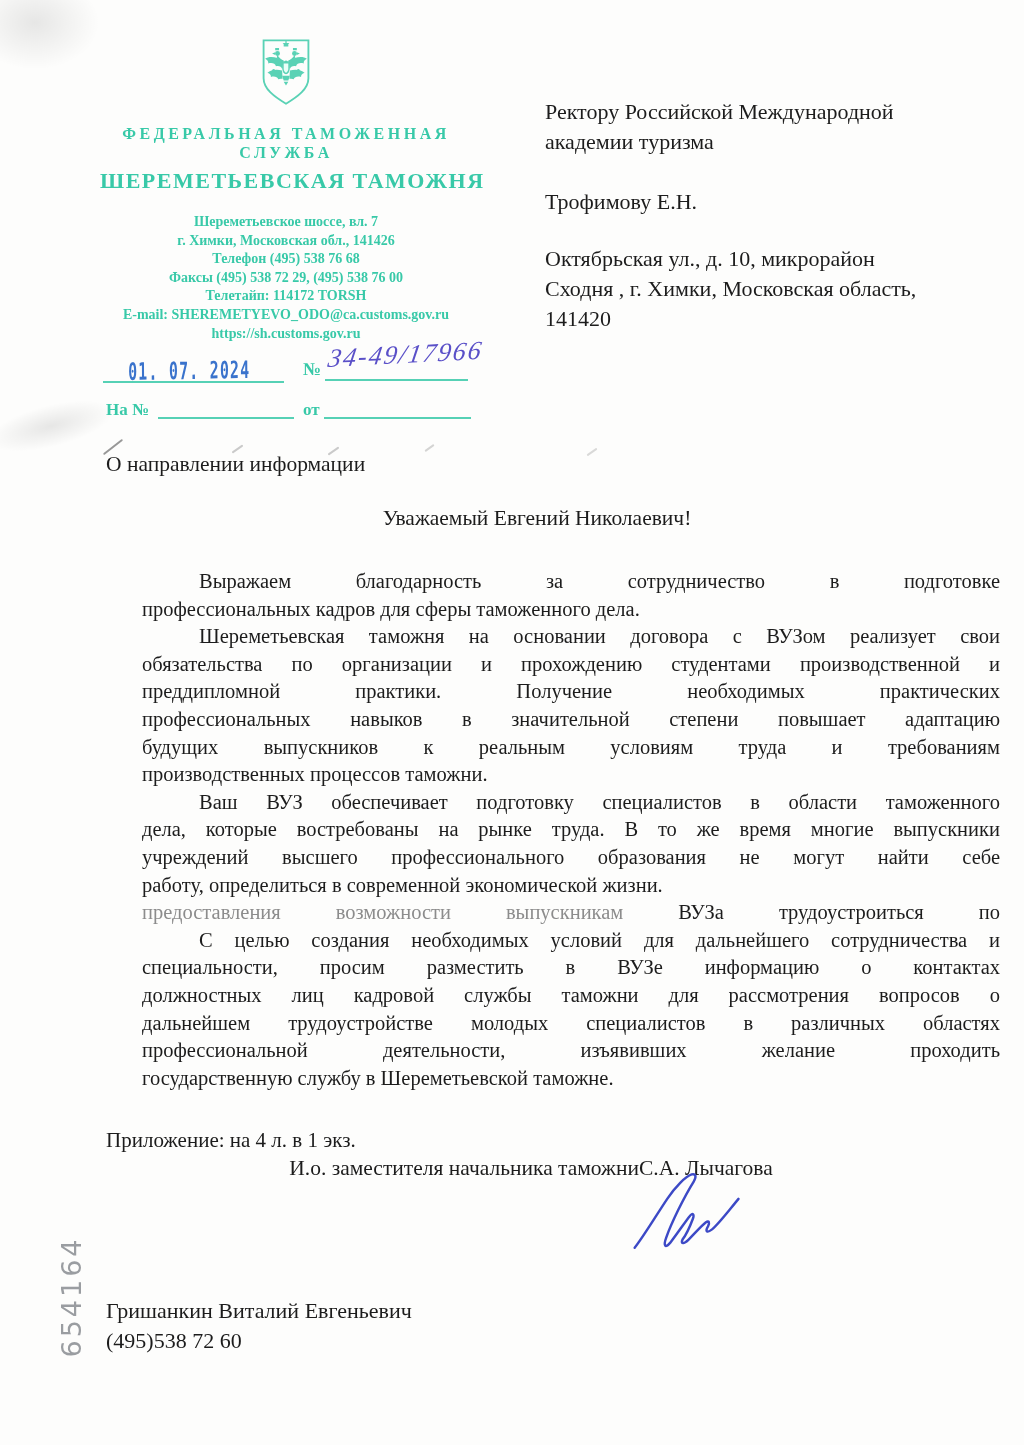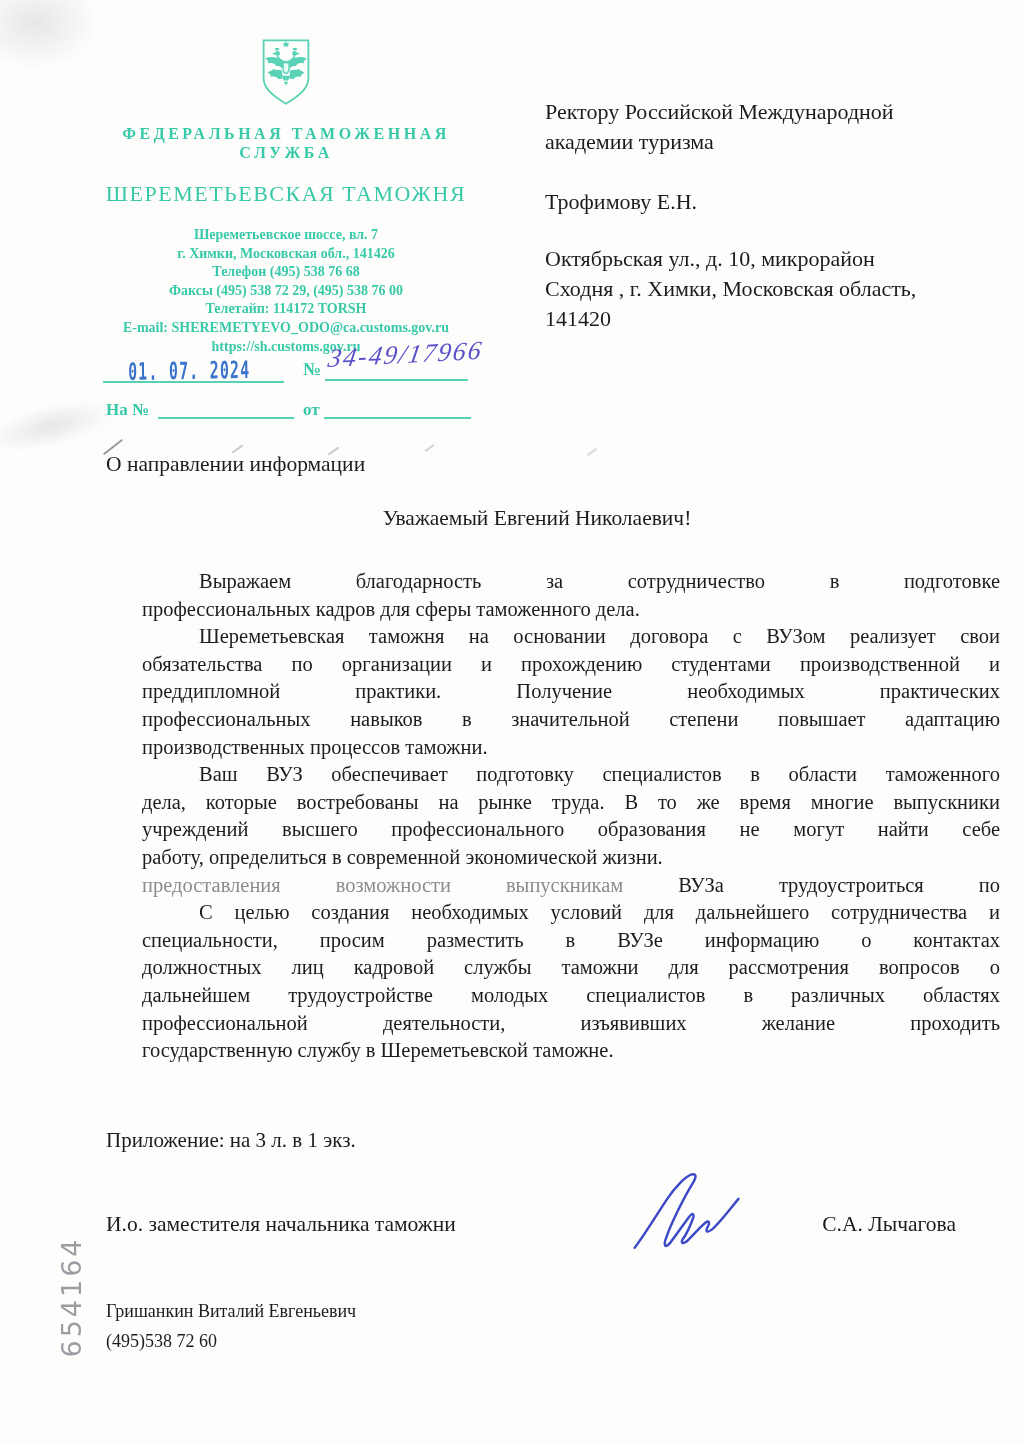--- a/index.html
+++ b/index.html
@@ -6,21 +6,21 @@
   html,body{margin:0;padding:0;background:#ffffff;}
   .page{
     position:relative;width:1024px;height:1445px;background:#fdfdfc;overflow:hidden;
     font-family:"Liberation Serif", serif;color:var(--text,#1c1c1c);
   }
   
   .letterhead{position:absolute;left:100px;top:38px;width:372px;text-align:center;color:var(--teal,#38c9a8);}
   .emblem{display:inline-block;width:56px;height:68px;color:var(--teal-light,#5ad2b5);}
   .emblem svg{width:100%;height:100%;}
   .org-name{margin-top:14px;font-weight:bold;font-size:16px;line-height:19px;letter-spacing:3.5px;}
-  .division-name{margin-top:19px;font-weight:normal;font-size:22px;letter-spacing:1.5px;white-space:nowrap;}
+  .division-name{margin-top:6px;font-weight:bold;font-size:22px;letter-spacing:1.5px;white-space:nowrap;}
   .lh-address{margin-top:19px;font-weight:bold;font-size:14px;line-height:18.6px;white-space:nowrap;}
   
   .uline{position:absolute;height:2px;background:var(--teal,#38c9a8);opacity:.85;}
   .date-stamp{
     position:absolute;left:128px;top:358px;
     font-family:"DejaVu Sans Mono", monospace;font-weight:bold;font-size:24px;letter-spacing:2px;
     color:var(--stamp-blue,#3a73cc);transform:scaleX(.62) rotate(-.6deg);transform-origin:left top;white-space:nowrap;
   }
   .no-label{position:absolute;left:303px;top:359px;font-weight:bold;font-size:18px;color:var(--teal,#38c9a8);}
   .handwritten-number{
@@ -36,24 +36,24 @@
   
   .subject{position:absolute;left:106px;top:452px;font-size:21.5px;}
   .salutation{position:absolute;left:94px;top:506px;width:858px;text-align:center;font-size:21.5px;transform:translateX(14px);}
   .letter-body{position:absolute;left:106px;top:568px;width:858px;margin-left:36px;}
   .bodyline{font-size:20.5px;line-height:27.6px;text-align:justify;text-align-last:justify;}
   .bodyline.last{text-align-last:left;}
   .bodyline.indent{text-indent:57px;}
   .faded{color:var(--faded,#8c8c8c);}
   
   .attachment{position:absolute;left:106px;top:1128px;font-size:21px;}
-  .sig-row{position:absolute;left:106px;top:1212px;width:850px;display:flex;justify-content:space-between;font-size:21.5px;}
+  .sig-row{position:absolute;left:106px;top:1156px;width:850px;display:flex;justify-content:center;font-size:21.5px;}
   .signature-mark{position:absolute;left:618px;top:1150px;width:128px;height:112px;color:var(--sig-ink,#3c49c6);}
   .signature-mark svg{width:100%;height:100%;}
-  .contact{position:absolute;left:106px;top:1296px;font-size:18px;line-height:30px;}
+  .contact{position:absolute;left:106px;top:1296px;font-size:22px;line-height:30px;}
   .vertical-number{
     position:absolute;left:71px;top:1297px;transform:translate(-50%,-50%) rotate(-90deg);
     font-family:"DejaVu Sans", sans-serif;font-size:27px;letter-spacing:3px;color:var(--vnum,#9a9da1);white-space:nowrap;
   }
   
   .artifact{position:absolute;background:rgba(70,70,70,.55);height:2px;border-radius:2px;}
   .smudge{position:absolute;background:radial-gradient(ellipse at center, rgba(0,0,0,.09), rgba(0,0,0,0) 70%);}
 </style>
 </head>
 <body>
@@ -127,35 +127,36 @@
 
   <div class="subject">О направлении информации</div>
   <div class="salutation">Уважаемый Евгений Николаевич!</div>
   <div class="letter-body" id="letter-body">
       <div class="bodyline indent">Выражаем благодарность за сотрудничество в подготовке</div>
       <div class="bodyline last">профессиональных кадров для сферы таможенного дела.</div>
       <div class="bodyline indent">Шереметьевская таможня на основании договора с ВУЗом реализует свои</div>
       <div class="bodyline">обязательства по организации и прохождению студентами производственной и</div>
       <div class="bodyline">преддипломной практики. Получение необходимых практических</div>
       <div class="bodyline">профессиональных навыков в значительной степени повышает адаптацию</div>
+      <div class="bodyline">будущих выпускников к реальным условиям труда и требованиям</div>
       <div class="bodyline last">производственных процессов таможни.</div>
       <div class="bodyline indent">Ваш ВУЗ обеспечивает подготовку специалистов в области таможенного</div>
       <div class="bodyline">дела, которые востребованы на рынке труда. В то же время многие выпускники</div>
       <div class="bodyline">учреждений высшего профессионального образования не могут найти себе</div>
       <div class="bodyline last">работу, определиться в современной экономической жизни.</div>
       <div class="bodyline"><span class="faded">предоставления возможности выпускникам </span><span>ВУЗа трудоустроиться по</span></div>
       <div class="bodyline indent">С целью создания необходимых условий для дальнейшего сотрудничества и</div>
       <div class="bodyline">специальности, просим разместить в ВУЗе информацию о контактах</div>
       <div class="bodyline">должностных лиц кадровой службы таможни для рассмотрения вопросов о</div>
       <div class="bodyline">дальнейшем трудоустройстве молодых специалистов в различных областях</div>
       <div class="bodyline">профессиональной деятельности, изъявивших желание проходить</div>
       <div class="bodyline last">государственную службу в Шереметьевской таможне.</div>
     </div>
 
-  <div class="attachment">Приложение: на 3 л. в 1 экз.</div>
+  <div class="attachment">Приложение: на 4 л. в 1 экз.</div>
 
   <div class="sig-row">
     <span>И.о. заместителя начальника таможни</span>
     <span>С.А. Лычагова</span>
   </div>
 
   <span class="signature-mark">
     <svg viewBox="0 0 125 110" aria-hidden="true">
       <path d="M16,96 C24,86 36,66 48,48 C56,36 66,26 72,24 C76,23 77,26 74,31 C64,47 52,72 47,86 C44,94 46,97 51,91 C58,82 66,70 70,65 C73,61 75,63 73,68 C70,76 66,84 63,88 C61,92 64,93 69,88 C75,82 82,74 86,71 C89,69 90,71 88,75 C85,80 87,82 92,78 C99,72 108,60 118,48" fill="none" stroke="currentColor" stroke-width="2.4" stroke-linecap="round" stroke-linejoin="round"></path>
     </svg>

